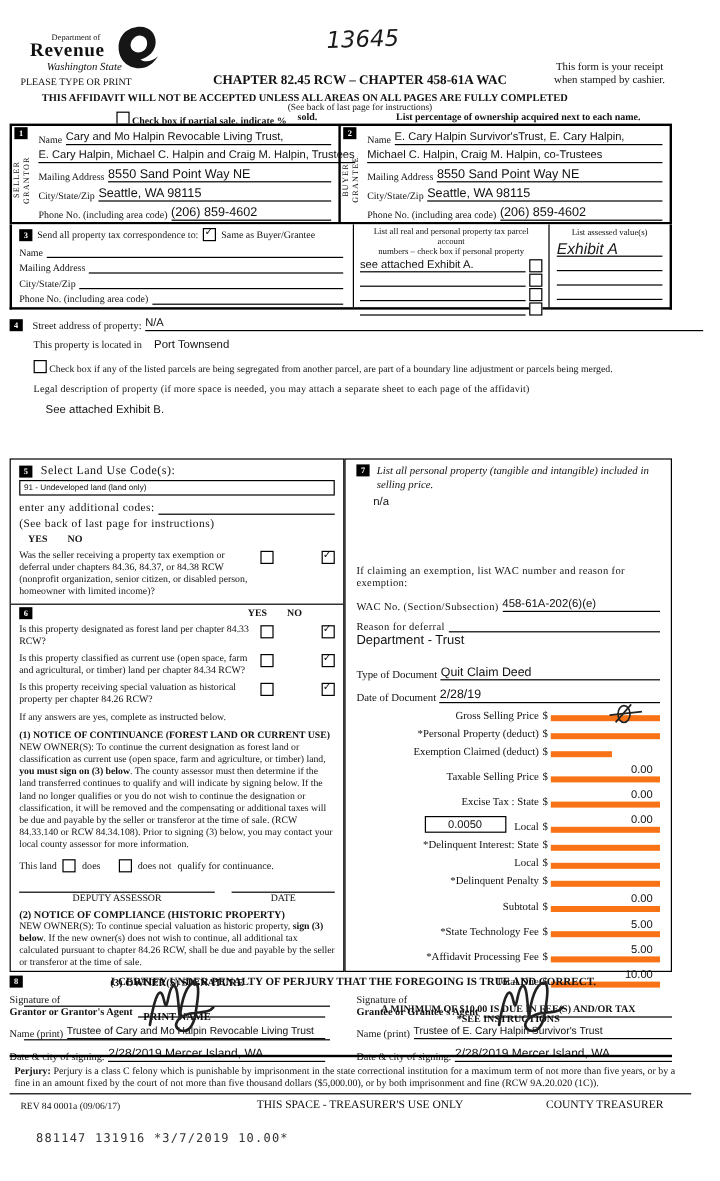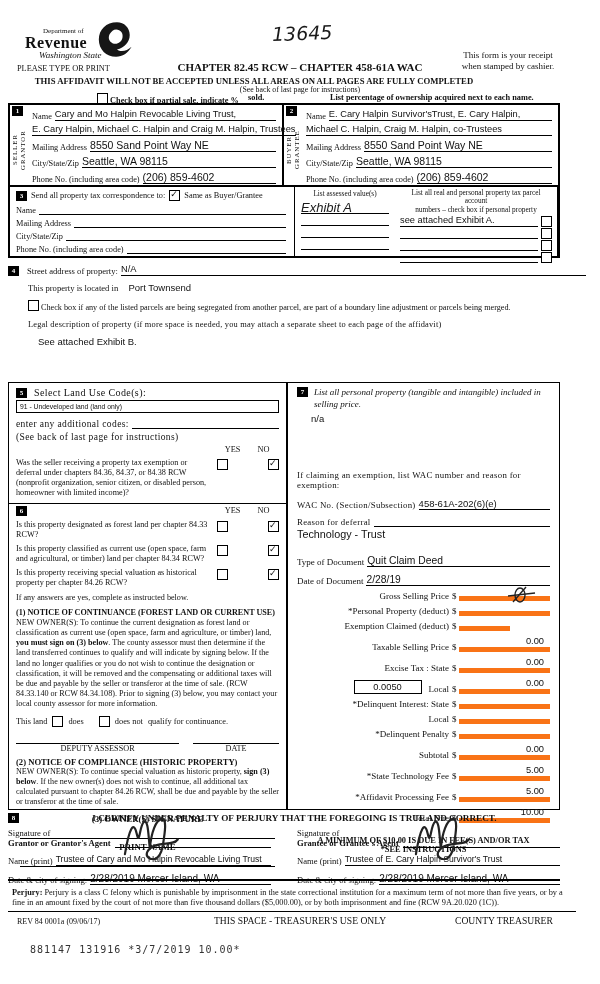--- a/index.html
+++ b/index.html
@@ -30,21 +30,21 @@
   .mlabel{width:152px;text-align:right;font-size:9px;white-space:nowrap;display:flex;
           justify-content:flex-end;align-items:flex-end;}
   .dollar{font-size:9px;margin:0 2px 0 3px;}
   .mline{flex:1;border-bottom:5px solid #f97316;text-align:right;font-family:"Liberation Sans",sans-serif;
          font-size:9.3px;line-height:11px;position:relative;padding-right:6px;}
   .ratebox{display:inline-block;border:1px solid #000;width:66px;text-align:center;
            font-family:"Liberation Sans",sans-serif;font-size:9.3px;line-height:12px;margin-right:7px;}
   .q{display:flex;margin-top:4px;}
   .qtext{flex:1;font-size:8.2px;line-height:10px;padding-right:4px;}
   .qboxes{width:62px;display:flex;justify-content:space-between;padding-top:1px;}
-  .yn{display:flex;justify-content:flex-end;}
+  .yn{display:flex;justify-content:flex-start;font-weight:bold;}
   .yn span{width:31px;text-align:center;font-size:8.3px;}
   .para{font-size:8.15px;line-height:10.1px;text-align:left;}
   .ulin{border-bottom:1px solid #000;}
   .sig-row{display:flex;align-items:flex-end;}
 </style>
 </head>
 <body>
 
 <div class="page">
 
@@ -155,55 +155,55 @@
         </div>
       <div class="frow" style="height:13px;">
           <span class="lbl">City/State/Zip</span>
           <span class="val"></span>
         </div>
       <div class="frow" style="height:13px;">
           <span class="lbl">Phone No. (including area code)</span>
           <span class="val"></span>
         </div>
     </div>
-    <div style="flex:1;padding:2px 6px;box-sizing:border-box;">
-      <div class="ctr" style="font-size:7.3px;">List assessed value(s)</div>
-      <div class="frow" style="height:16px;">
-          <span class="val hand" style="margin-left:0;font-size:13px;border-bottom:1px solid #000;">Exhibit A</span>
-        </div>
-      <div class="frow" style="height:12px;">
-          <span class="val" style="margin-left:0;"></span>
-        </div>
-      <div class="frow" style="height:12px;">
-          <span class="val" style="margin-left:0;"></span>
-        </div>
-      <div class="frow" style="height:12px;">
-          <span class="val" style="margin-left:0;"></span>
-        </div>
-    </div>
     <div style="width:163px;border-right:1.5px solid #000;padding:2px 5px;box-sizing:border-box;">
       <div class="ctr" style="font-size:7.3px;line-height:8.3px;">
         <div>List all real and personal property tax parcel account</div>
         <div>numbers – check box if personal property</div>
       </div>
       <div class="frow" style="height:13px;">
           <span class="val san" style="margin-left:0;font-size:9.3px;">see attached Exhibit A.</span>
           <span class="cb" style="margin-left:3px;"></span>
         </div>
       <div class="frow" style="height:12px;">
           <span class="val" style="margin-left:0;"></span>
           <span class="cb" style="margin-left:3px;"></span>
         </div>
       <div class="frow" style="height:12px;">
           <span class="val" style="margin-left:0;"></span>
           <span class="cb" style="margin-left:3px;"></span>
         </div>
       <div class="frow" style="height:12px;">
           <span class="val" style="margin-left:0;"></span>
           <span class="cb" style="margin-left:3px;"></span>
+        </div>
+    </div>
+    <div style="flex:1;padding:2px 6px;box-sizing:border-box;">
+      <div class="ctr" style="font-size:7.3px;">List assessed value(s)</div>
+      <div class="frow" style="height:16px;">
+          <span class="val hand" style="margin-left:0;font-size:13px;border-bottom:1px solid #000;">Exhibit A</span>
+        </div>
+      <div class="frow" style="height:12px;">
+          <span class="val" style="margin-left:0;"></span>
+        </div>
+      <div class="frow" style="height:12px;">
+          <span class="val" style="margin-left:0;"></span>
+        </div>
+      <div class="frow" style="height:12px;">
+          <span class="val" style="margin-left:0;"></span>
         </div>
     </div>
   </div>
 
   <div class="abs" style="left:8px;top:263px;width:578px;">
     <div class="frow" style="height:13px;">
       <span class="tile" style="margin-right:8px;">4</span>
       <span class="lbl" style="font-size:8.6px;">Street address of property:</span>
       <span class="val">N/A</span>
     </div>
@@ -313,21 +313,21 @@
     <div style="margin-top:46px;font-size:8.8px;letter-spacing:.3px;">If claiming an exemption, list WAC number and reason for exemption:</div>
 
     <div class="frow" style="height:16px;margin-top:4px;">
       <span class="lbl" style="font-size:8.8px;letter-spacing:.3px;">WAC No. (Section/Subsection)</span>
       <span class="val" style="font-size:9.5px;">458-61A-202(6)(e)</span>
     </div>
     <div class="frow" style="height:15px;margin-top:2px;">
       <span class="lbl" style="font-size:8.8px;letter-spacing:.3px;">Reason for deferral</span>
       <span class="val"></span>
     </div>
-    <div class="san" style="margin-top:1px;font-size:10.8px;">Technology - Trust</div>
+    <div class="san" style="margin-top:1px;font-size:10.8px;">Department - Trust</div>
 
     <div class="frow" style="height:17px;margin-top:10px;">
       <span class="lbl" style="font-size:9px;">Type of Document</span>
       <span class="val" style="font-size:10.3px;">Quit Claim Deed</span>
     </div>
     <div class="frow" style="height:16px;margin-top:3px;">
       <span class="lbl" style="font-size:9px;">Date of Document</span>
       <span class="val" style="font-size:10.3px;">2/28/19</span>
     </div>
 

